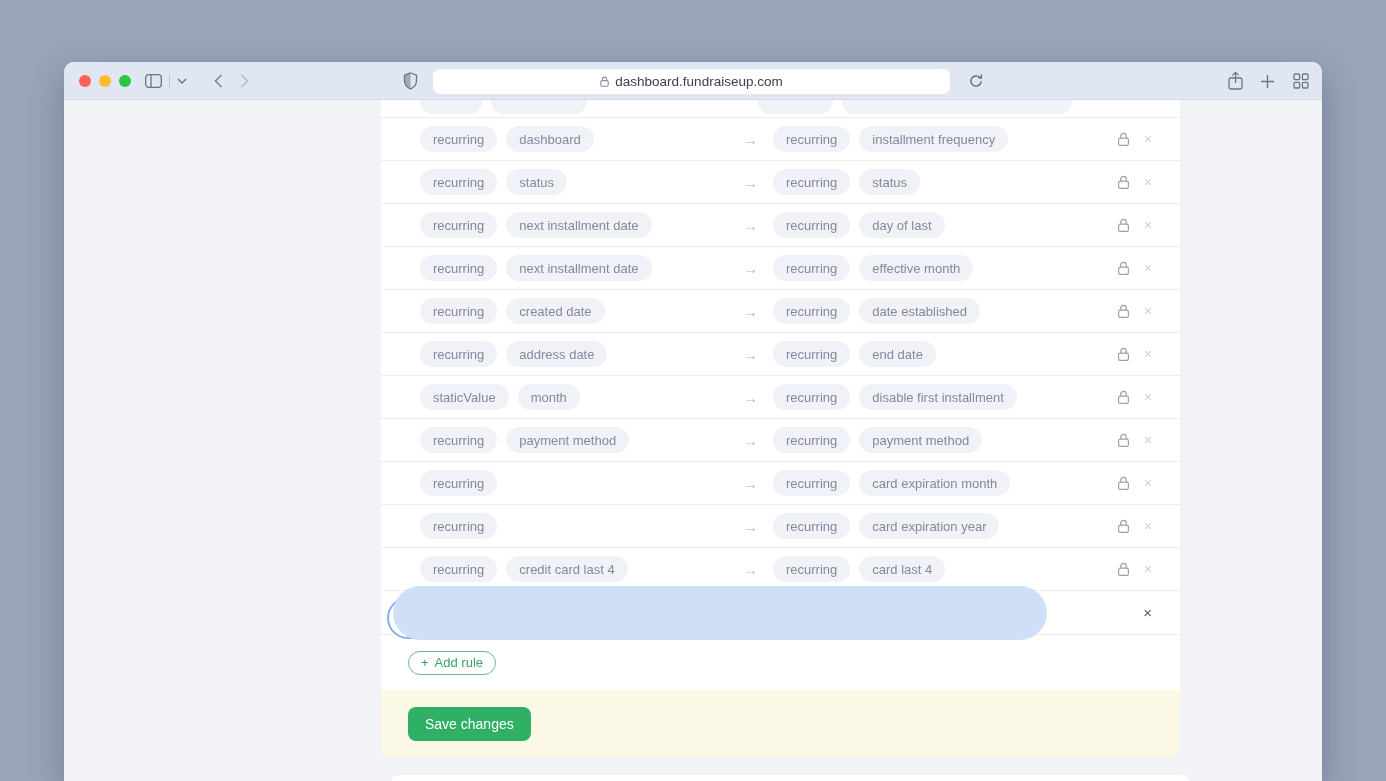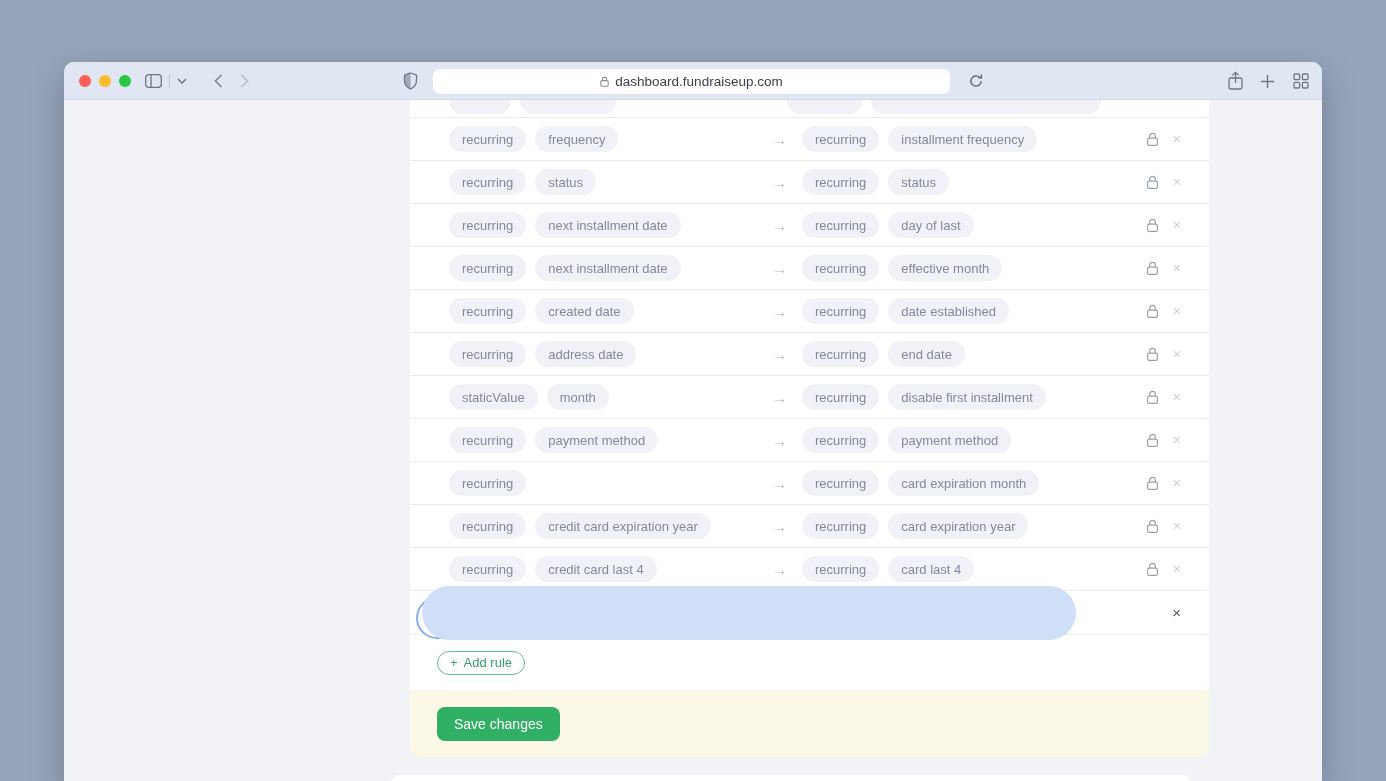--- a/index.html
+++ b/index.html
@@ -25,21 +25,21 @@
             border-radius:7px; display:flex; align-items:center; justify-content:center; gap:6px;
             font-size:13.5px; color:#3c4048; }
   .urlbar .lock-sm { color:#8a8f99; display:flex; }
   .reload { left:904px; color:#5f6672; }
   .share { left:1163px; color:#6e7584; }
   .newtab { left:1196px; color:#6e7584; }
   .tabgrid { left:1229px; color:#6e7584; }
 
   
   .page { position:relative; height:681px; background:#f1f3f6; }
-  .card { position:absolute; left:346px; top:0; width:799px; background:#fff;
+  .card { position:absolute; left:317px; top:0; width:799px; background:#fff;
           border-radius:0 0 10px 10px; overflow:hidden; }
 
   .row, .partial-row { display:flex; align-items:center; padding:0 28px 0 39px;
           border-bottom:1px solid #ededf1; background:#fff; }
   .row { height:43px; }
   .partial-row { height:18px; overflow:hidden; }
   .partial-row .pill { margin-top:-16px; padding:0; }
 
   .pill { height:26px; border-radius:13px; background:#f1f2f7; color:#84889b; font-size:13px;
           display:inline-flex; align-items:center; padding:0 13px; white-space:nowrap; }
@@ -179,21 +179,21 @@
           <div class="tgt">
             <span class="pill" style="width:75px"></span>
             <span class="pill" style="width:230px"></span>
           </div>
         </div>
 
         <div id="rules-list">
   <div class="row">
     <div class="src">
                 <span class="pill">recurring</span>
-                <span class="pill">frequency</span>
+                <span class="pill">dashboard</span>
               </div>
     <span class="arrow">→</span>
     <div class="tgt">
                 <span class="pill">recurring</span>
                 <span class="pill">installment frequency</span>
               </div>
     <div class="row-actions">
       <span class="lock">
         <svg width="13" height="15" viewBox="0 0 13 15">
                     <rect x="1.6" y="6.2" width="9.8" height="7.2" rx="1.6" fill="none" stroke="currentColor" stroke-width="1.2"></rect>
@@ -367,21 +367,20 @@
                     <path d="M3.7 6.2V4.2a2.8 2.8 0 0 1 5.6 0v2" fill="none" stroke="currentColor" stroke-width="1.2"></path>
                   </svg>
       </span>
       <span class="x-dim">×</span>
     </div>
   </div>
 
   <div class="row">
     <div class="src">
                 <span class="pill">recurring</span>
-                <span class="pill">credit card expiration year</span>
               </div>
     <span class="arrow">→</span>
     <div class="tgt">
                 <span class="pill">recurring</span>
                 <span class="pill">card expiration year</span>
               </div>
     <div class="row-actions">
       <span class="lock">
         <svg width="13" height="15" viewBox="0 0 13 15">
                     <rect x="1.6" y="6.2" width="9.8" height="7.2" rx="1.6" fill="none" stroke="currentColor" stroke-width="1.2"></rect>

